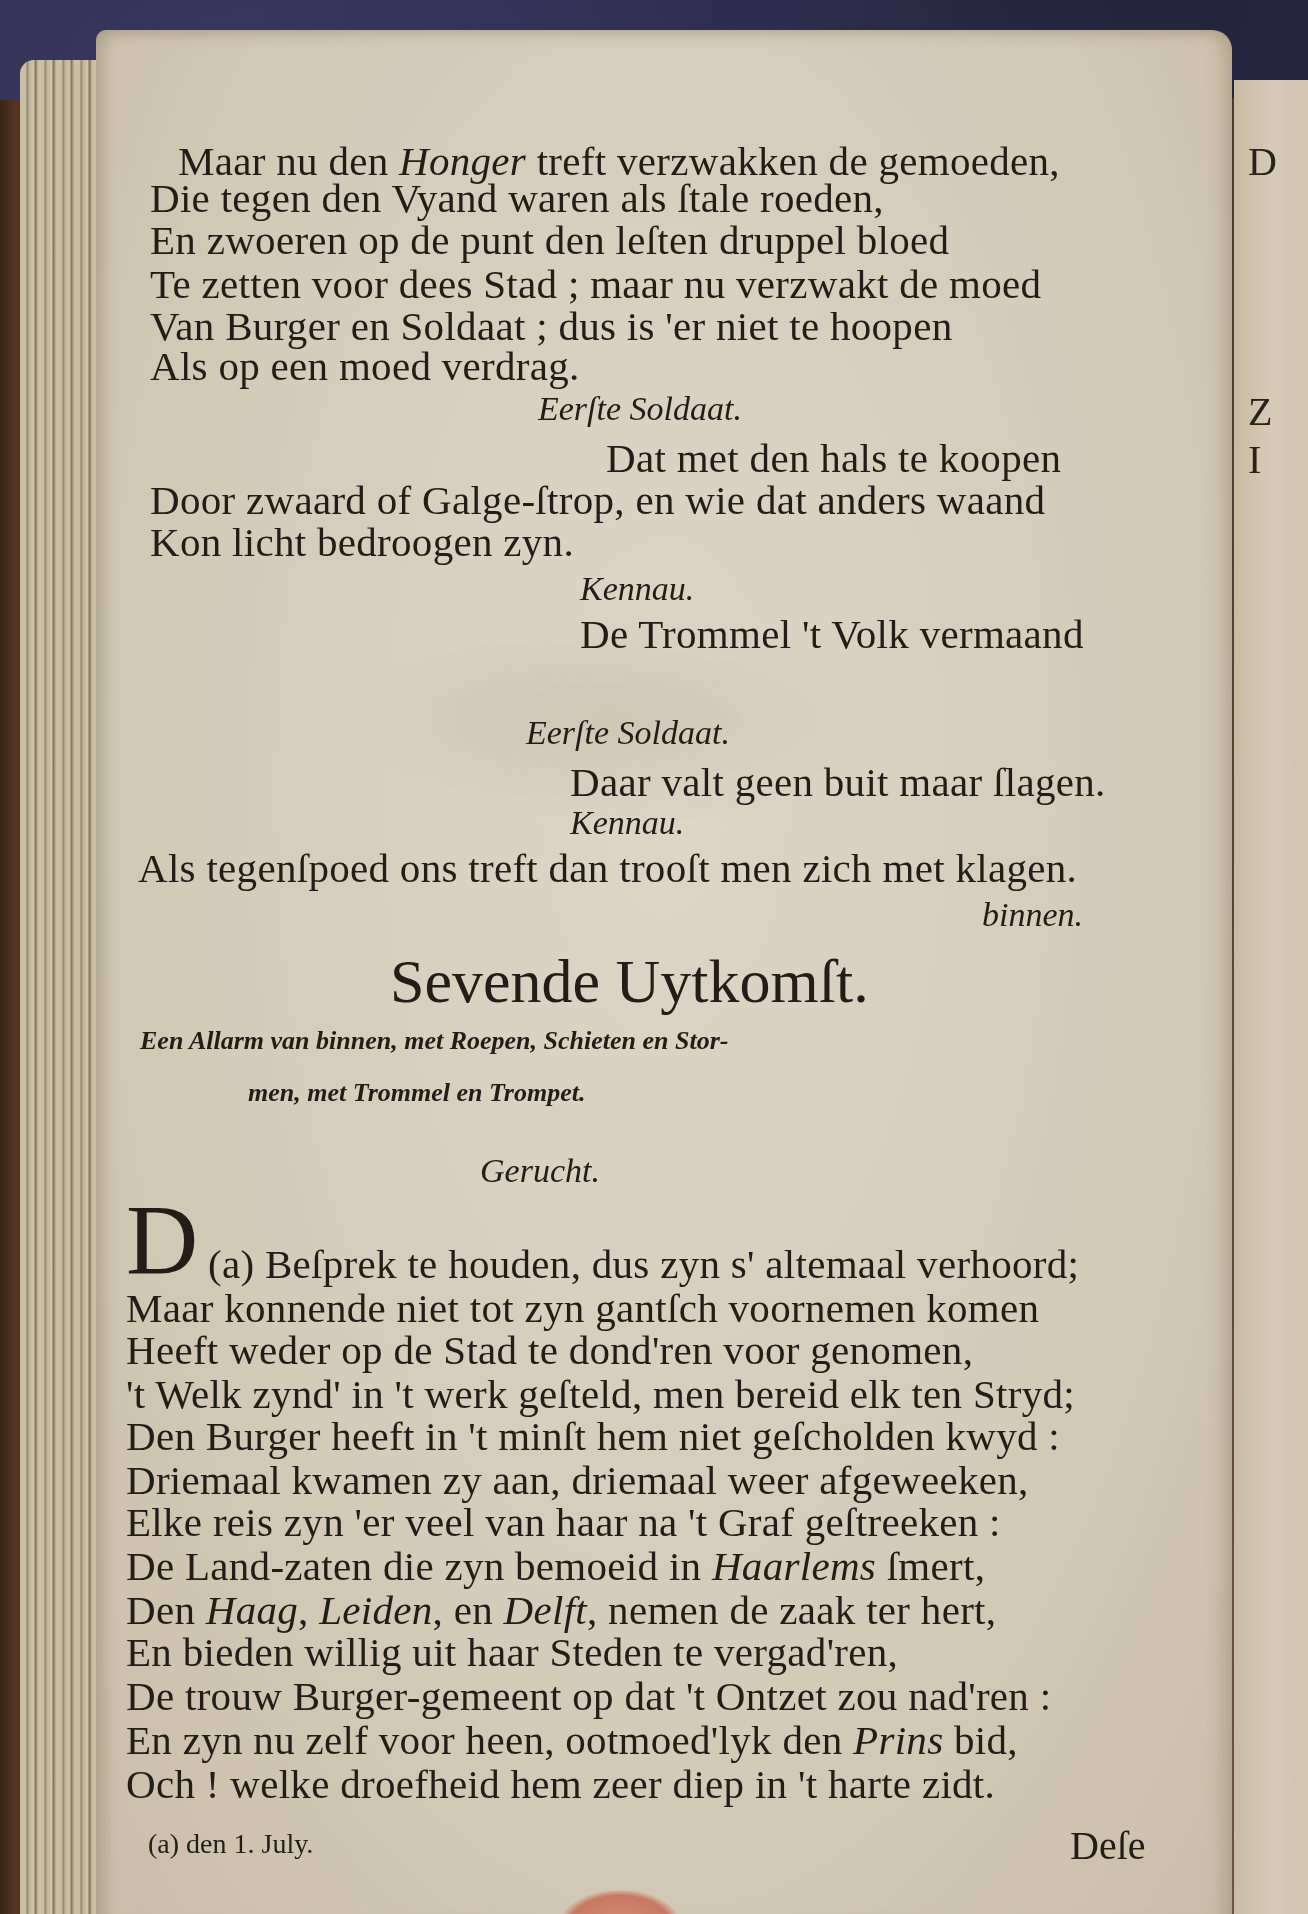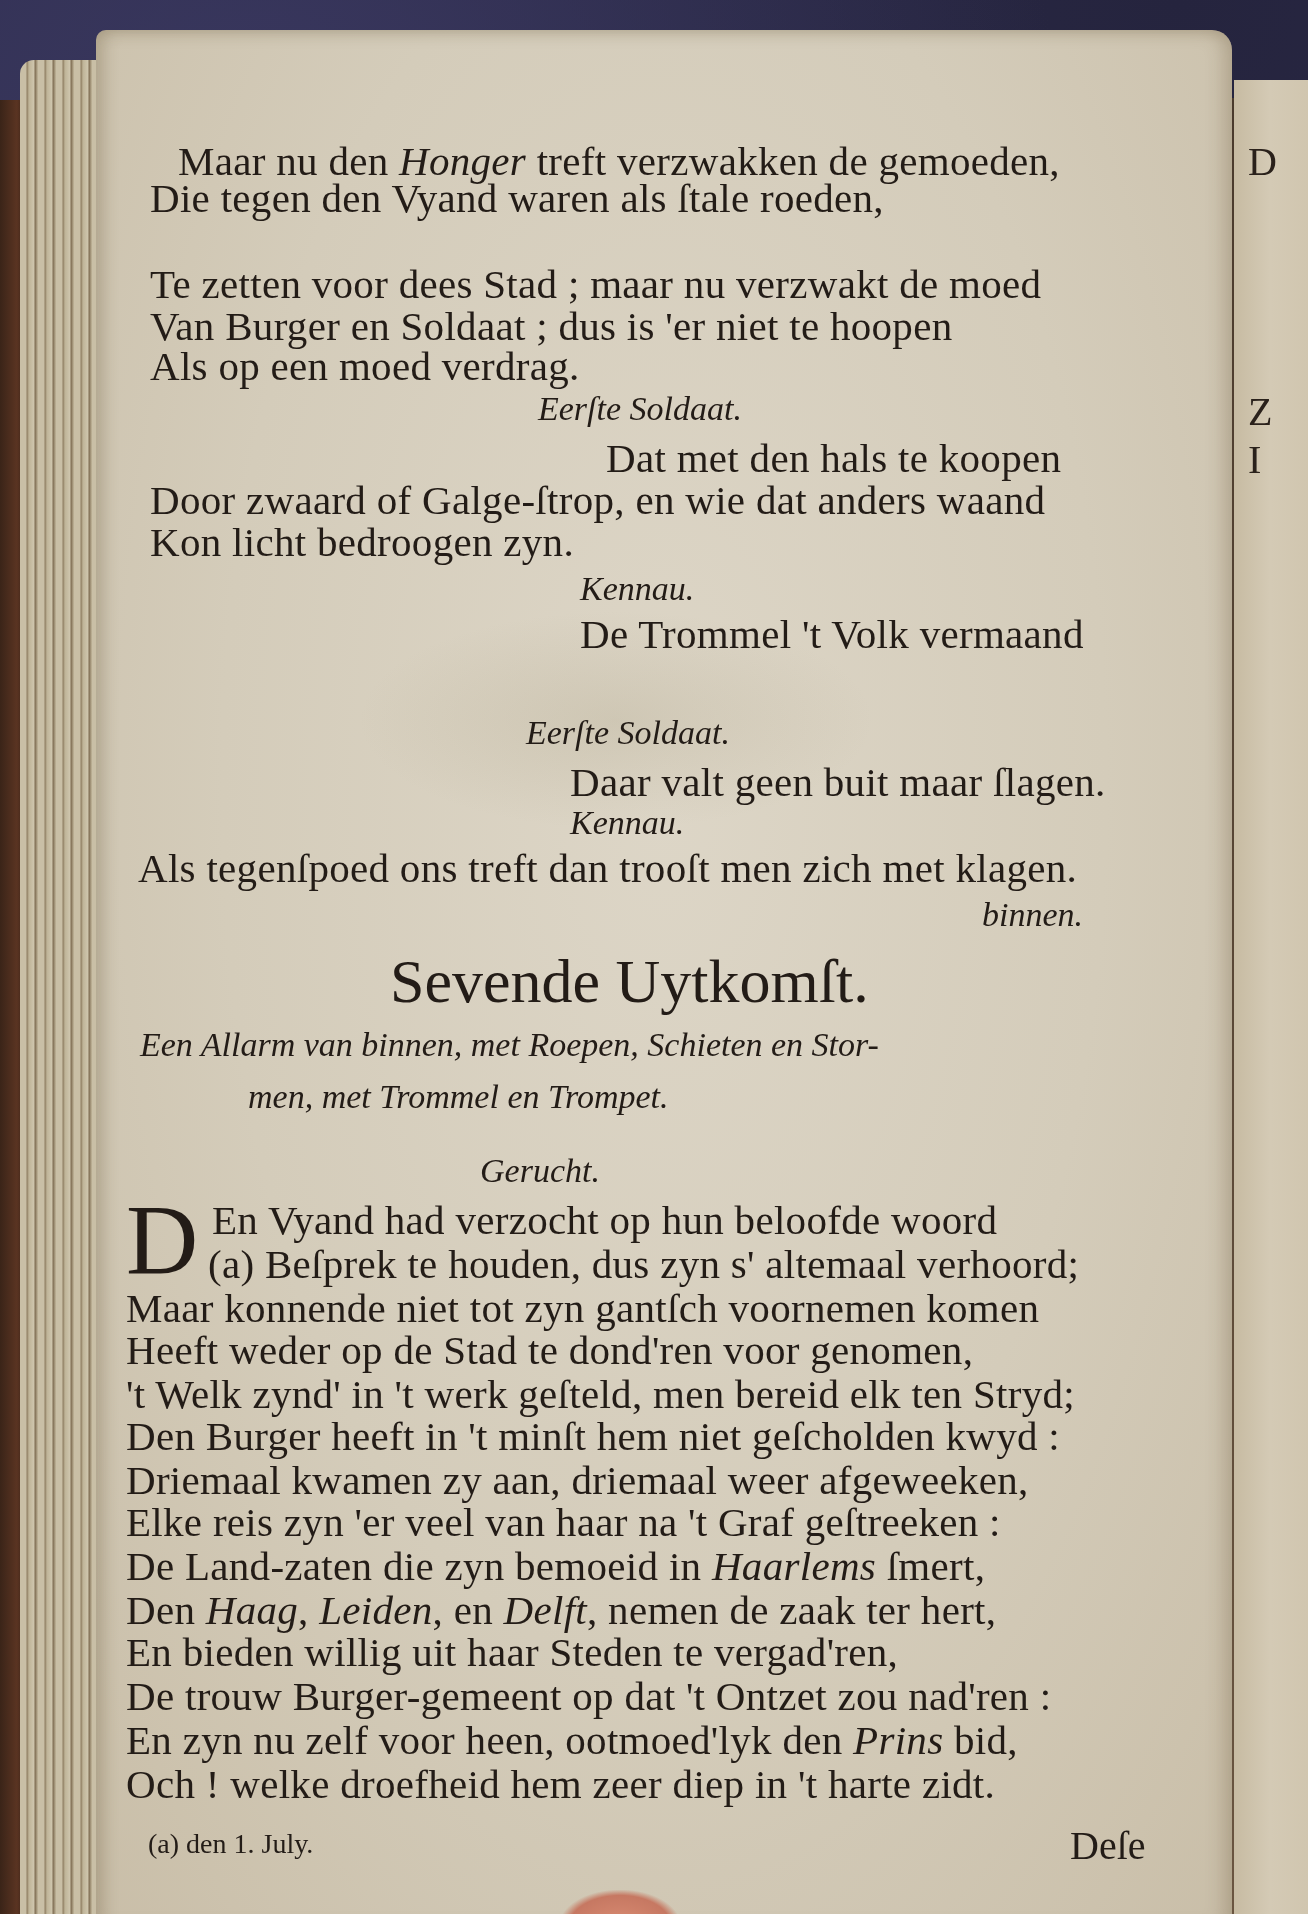--- a/index.html
+++ b/index.html
@@ -57,21 +57,21 @@
       position:absolute; white-space:nowrap; font-size:41px; letter-spacing:0.3px;
       line-height:1;
     }
     .speaker {
       position:absolute; white-space:nowrap; font-style:italic; font-size:34px; line-height:1;
     }
     .heading {
       position:absolute; white-space:nowrap; font-size:62px; line-height:1;
     }
     .subtitle {
-      position:absolute; white-space:nowrap; font-style:italic; font-size:34px; line-height:1; font-weight:normal;
+      position:absolute; white-space:nowrap; font-style:italic; font-size:26px; line-height:1; font-weight:bold;
     }
     .dropcap {
       position:absolute; font-size:100px; line-height:1; font-weight:normal;
     }
     i.inl { font-style:italic; }
     .footnote { position:absolute; white-space:nowrap; font-size:28px; line-height:1; }
     .catchword { position:absolute; white-space:nowrap; font-size:40px; line-height:1; }
     .thumb {
       position:absolute; left:560px; top:1890px; width:120px; height:60px;
       background:radial-gradient(ellipse at 50% 60%, #d98c73, #c67862 60%, transparent 72%);
@@ -89,20 +89,21 @@
   <span class="facing-fragment" style="left:14px; top:356px;">I</span>
 </div>
 <div class="gutter"></div>
 
 <div class="page">
   <div class="page-stain"></div>
   <div class="text-block">
 
     <div class="line" style="left:56px; top:111px;margin-left:26px;"><span>Maar nu den </span><i class="inl">Honger</i><span> treft verzwakken de gemoeden,</span></div>
     <div class="line" style="left:54px; top:148px;">Die tegen den Vyand waren als ſtale roeden,</div>
+    <div class="line" style="left:54px; top:190px;">En zwoeren op de punt den leſten druppel bloed</div>
     <div class="line" style="left:54px; top:234px;">Te zetten voor dees Stad ;  maar nu verzwakt de moed</div>
     <div class="line" style="left:54px; top:276px;">Van Burger en Soldaat ;  dus is 'er niet te hoopen</div>
     <div class="line" style="left:54px; top:316px;">Als op een moed verdrag.</div>
 
     <div class="speaker" style="left:442px; top:362px;">Eerſte Soldaat.</div>
     <div class="line" style="left:510px; top:408px;">Dat met den hals te koopen</div>
     <div class="line" style="left:54px; top:450px;">Door zwaard of Galge-ſtrop,  en wie dat anders waand</div>
     <div class="line" style="left:54px; top:492px;">Kon licht bedroogen zyn.</div>
 
     <div class="speaker" style="left:484px; top:542px;">Kennau.</div>
@@ -116,21 +117,20 @@
 
     <div class="speaker" style="left:886px; top:868px;">binnen.</div>
 
     <div class="heading" style="left:294px; top:920px;">Sevende Uytkomſt.</div>
     <div class="subtitle" style="left:44px; top:998px;">Een Allarm van binnen,  met Roepen,  Schieten en Stor-</div>
     <div class="subtitle" style="left:152px; top:1050px;">men,  met Trommel en Trompet.</div>
 
     <div class="speaker" style="left:384px; top:1124px;">Gerucht.</div>
 
     <div class="dropcap" style="left:30px; top:1160px;">D</div>
-    <div class="line" style="left:116px; top:1170px;">En Vyand had verzocht op hun beloofde woord</div>
     <div class="line" style="left:112px; top:1214px;">(a) Beſprek te houden, dus zyn s' altemaal verhoord;</div>
     <div class="line" style="left:30px; top:1258px;">Maar konnende niet tot zyn gantſch voornemen komen</div>
     <div class="line" style="left:30px; top:1300px;">Heeft weder op de Stad te dond'ren voor genomen,</div>
     <div class="line" style="left:30px; top:1344px;">'t Welk zynd' in 't werk geſteld, men bereid elk ten Stryd;</div>
     <div class="line" style="left:30px; top:1386px;">Den Burger heeft in 't minſt hem niet geſcholden kwyd :</div>
     <div class="line" style="left:30px; top:1430px;">Driemaal kwamen zy aan,  driemaal weer afgeweeken,</div>
     <div class="line" style="left:30px; top:1472px;">Elke reis zyn 'er veel van haar na 't Graf geſtreeken :</div>
     <div class="line" style="left:30px; top:1516px;"><span>De Land-zaten die zyn bemoeid in </span><i class="inl">Haarlems</i><span> ſmert,</span></div>
     <div class="line" style="left:30px; top:1560px;"><span>Den </span><i class="inl">Haag</i><span>,  </span><i class="inl">Leiden</i><span>,  en </span><i class="inl">Delft</i><span>,  nemen de zaak ter hert,</span></div>
     <div class="line" style="left:30px; top:1602px;">En bieden willig uit haar Steden te vergad'ren,</div>

